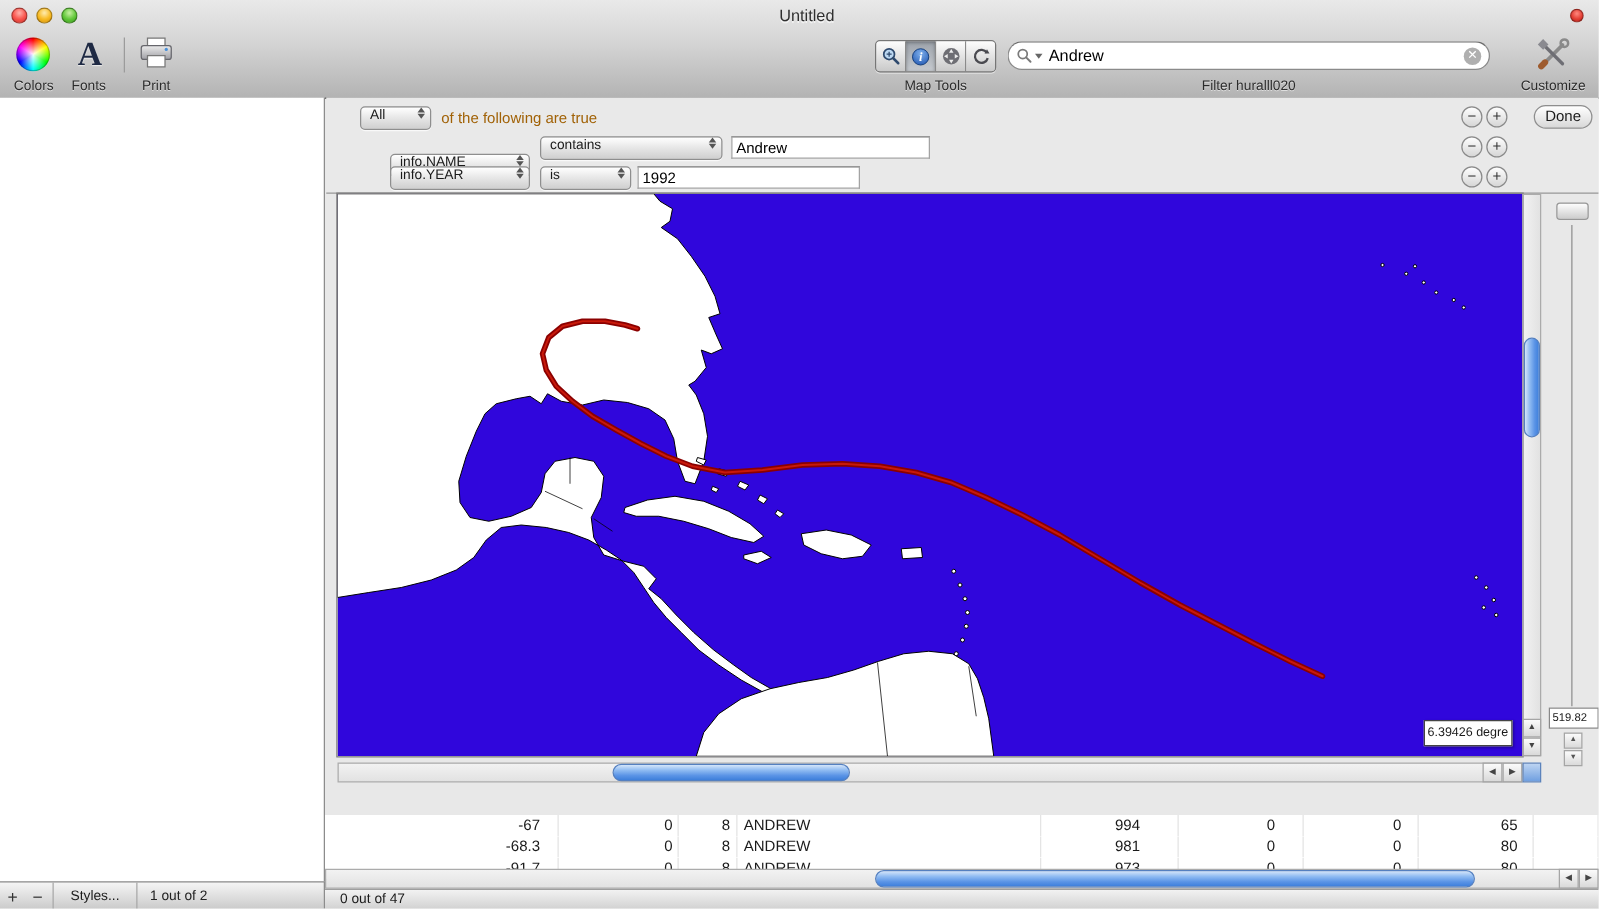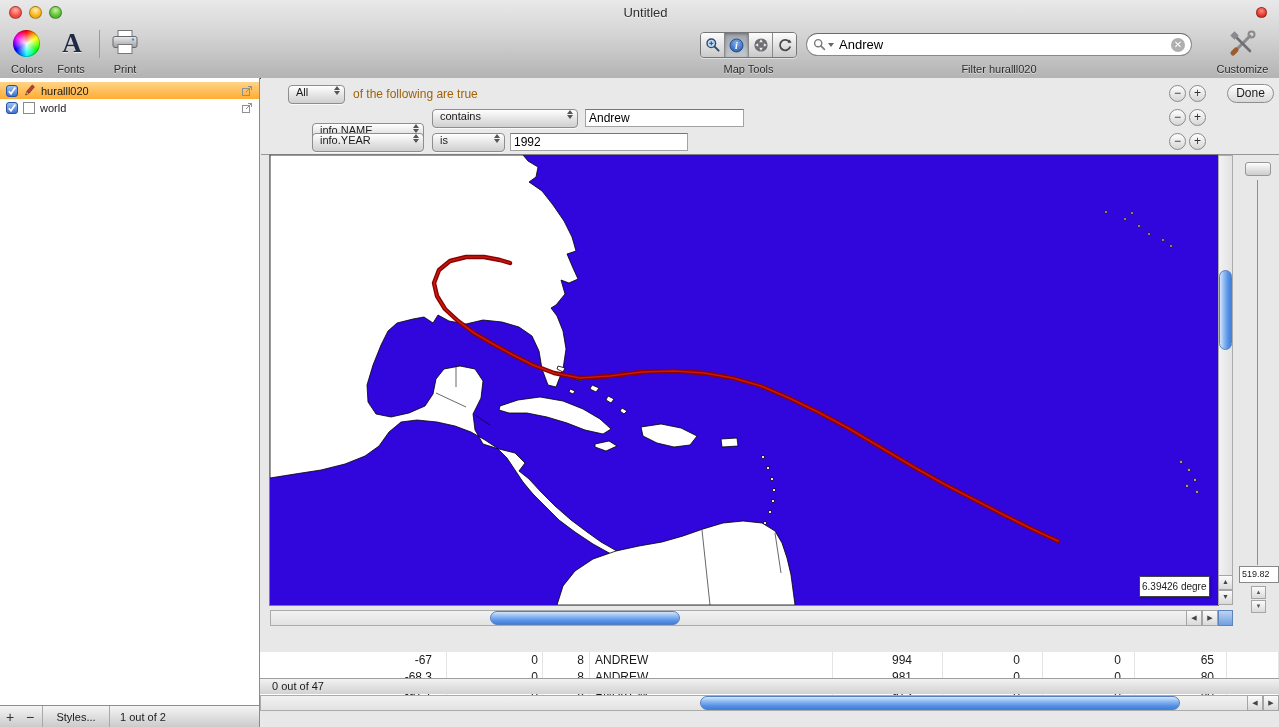--- a/index.html
+++ b/index.html
@@ -101,21 +101,21 @@
   .thead .tcell{border-right:1px solid #B9B9B9;font-size:11px;line-height:15px;padding-left:5px;}
   .trow{position:absolute;left:260px;width:1019px;height:17px;display:flex;overflow:hidden;background:#FFF;font-size:12px;line-height:17px;}
   .trow .tcell{border-right:1px solid #E4E4E4;}
   .c0{width:187px;} .c1{width:96px;} .c2{width:47px;} .c3{width:243px;} .c4{width:110px;}
   .c5{width:100px;} .c6{width:92px;} .c7{width:92px;} .c8{width:52px;}
   .num{text-align:right;}
   .b0{padding-right:14px;} .b1{padding-right:4px;} .b2{padding-right:5px;} .b3{padding-left:5px;}
   .b4{padding-right:30px;} .b5{padding-right:22px;} .b6{padding-right:13px;} .b7{padding-right:12px;}
   .clipL{display:inline-block;margin-left:-7px;}
   .tbody-bg{position:absolute;left:260px;top:652px;width:1019px;height:43px;background:#FFF;}
-  .statusbar{position:absolute;left:260px;top:678px;width:1019px;height:16px;background:linear-gradient(#F2F2F2,#D2D2D2);
+  .statusbar{position:absolute;left:260px;top:711px;width:1019px;height:16px;background:linear-gradient(#F2F2F2,#D2D2D2);
              border-top:1px solid #9E9E9E;font-size:11px;line-height:15px;padding-left:12px;box-sizing:border-box;}
 </style>
 </head>
 <body>
 
 <div class="window">
 
   <svg width="0" height="0" style="position:absolute">
     <defs>
       <linearGradient id="cbg" x1="0" y1="0" x2="0" y2="1">
@@ -204,57 +204,21 @@
         <path d="M6 24 L9 21" stroke="#9E5B2E" stroke-width="5" stroke-linecap="round"></path>
         <path d="M8 7 L23 22" stroke="#6E6E74" stroke-width="2.6" stroke-linecap="round"></path>
         <rect x="4.5" y="3.5" width="6" height="6" transform="rotate(45 7.5 6.5)" fill="#8A8A90"></rect>
       </svg>
     </div>
     <div class="tlabel" style="left:1206px;width:73px">Customize</div>
   </div>
 
   <div class="sidebar"></div>
 
-  <div class="layer-row sel" style="top:82px">
-    <svg width="12" height="12" viewBox="0 0 12 12">
-      <rect x="0.5" y="0.5" width="11" height="11" rx="2.5" fill="url(#cbg)" stroke="#2A52A0"></rect>
-      <path d="M2.8 6.2 L5 8.8 L9.3 2.6" fill="none" stroke="#FFF" stroke-width="1.7"></path>
-    </svg>
-    <svg width="13" height="13" viewBox="0 0 13 13">
-      <g transform="rotate(40 6.5 6.5)">
-        <rect x="5" y="0.5" width="3" height="8.5" rx="0.5" fill="#B5413A" stroke="#5A1A16" stroke-width="0.5"></rect>
-        <polygon points="5,9 8,9 6.5,12.5" fill="#E8C38E" stroke="#5A1A16" stroke-width="0.5"></polygon>
-        <polygon points="6,11.3 7,11.3 6.5,12.5" fill="#222"></polygon>
-      </g>
-    </svg>
-    <span>huralll020</span>
-    <span class="rowspacer"></span>
-    <svg width="12" height="12" viewBox="0 0 12 12" style="margin-right:6px">
-      <g stroke="#909090" fill="none">
-          <rect x="1.5" y="3.5" width="7" height="7"></rect>
-          <path d="M5 7 L10.5 1.5 M7 1.5 H10.5 V5"></path>
-        </g>
-    </svg>
-  </div>
-
-  <div class="layer-row" style="top:99px">
-    <svg width="12" height="12" viewBox="0 0 12 12">
-      <rect x="0.5" y="0.5" width="11" height="11" rx="2.5" fill="url(#cbg)" stroke="#2A52A0"></rect>
-      <path d="M2.8 6.2 L5 8.8 L9.3 2.6" fill="none" stroke="#FFF" stroke-width="1.7"></path>
-    </svg>
-    <span class="swatch"></span>
-    <span>world</span>
-    <span class="rowspacer"></span>
-    <svg width="12" height="12" viewBox="0 0 12 12" style="margin-right:6px">
-      <g stroke="#909090" fill="none">
-          <rect x="1.5" y="3.5" width="7" height="7"></rect>
-          <path d="M5 7 L10.5 1.5 M7 1.5 H10.5 V5"></path>
-        </g>
-    </svg>
-  </div>
+
 
   <div class="sfoot">
     <div class="fbtn">+</div>
     <div class="fbtn">−</div>
     <div class="fdiv"></div>
     <div class="fstyles">Styles...</div>
     <div class="fdiv"></div>
     <div class="fcount">1 out of 2</div>
   </div>
 

